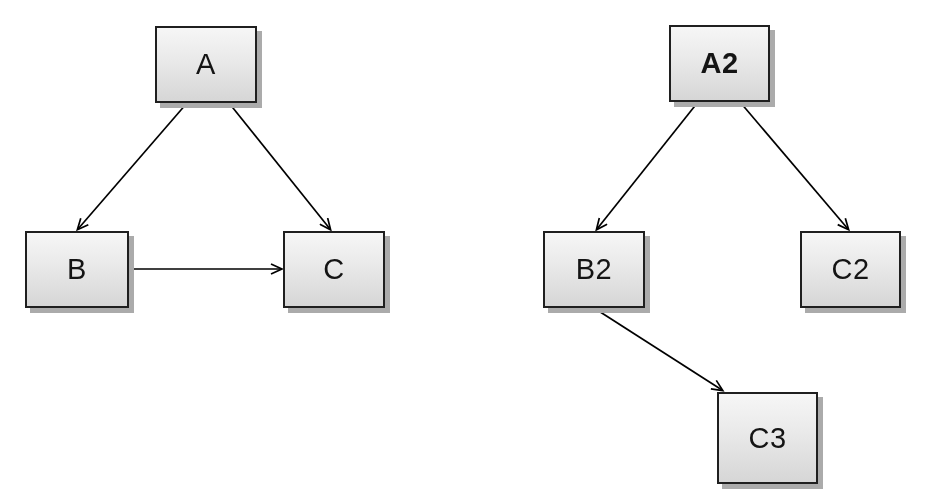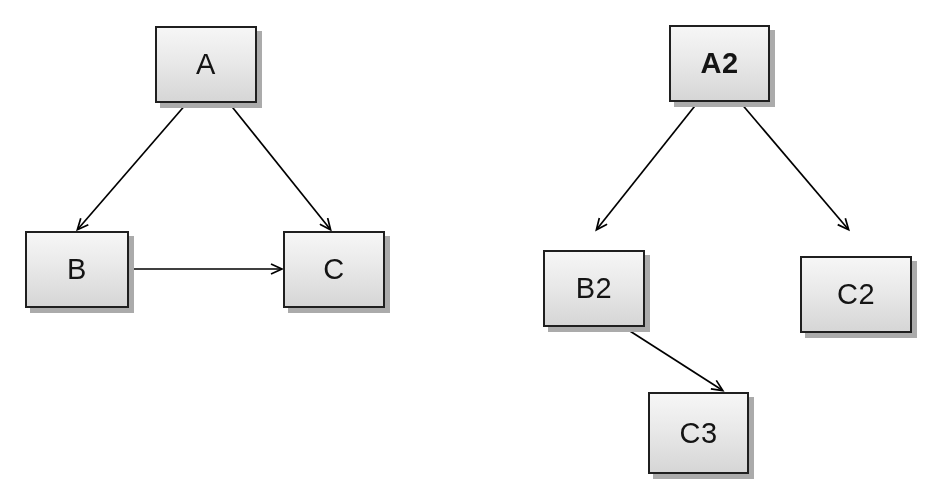--- a/index.html
+++ b/index.html
@@ -59,23 +59,23 @@
       </div>
       <div class="node" style="left: 25px; top: 231px; width: 104px; height: 77px;">
         <span>B</span>
       </div>
       <div class="node" style="left: 283px; top: 231px; width: 102px; height: 77px;">
         <span>C</span>
       </div>
       <div class="node" style="left: 669px; top: 25px; width: 101px; height: 77px; font-weight: bold;">
         <span>A2</span>
       </div>
-      <div class="node" style="left: 543px; top: 231px; width: 102px; height: 77px; margin-top: 19px;">
+      <div class="node" style="left: 543px; top: 231px; width: 102px; height: 77px;">
         <span>B2</span>
       </div>
-      <div class="node" style="left: 800px; top: 231px; width: 112px; height: 77px; margin-top: 25px;">
+      <div class="node" style="left: 800px; top: 231px; width: 101px; height: 77px;">
         <span>C2</span>
       </div>
-      <div class="node" style="left: 648px; top: 392px; width: 101px; height: 82px;">
+      <div class="node" style="left: 717px; top: 392px; width: 101px; height: 92px;">
         <span>C3</span>
       </div>
     </div>
 </div>
 
 </body></html>

